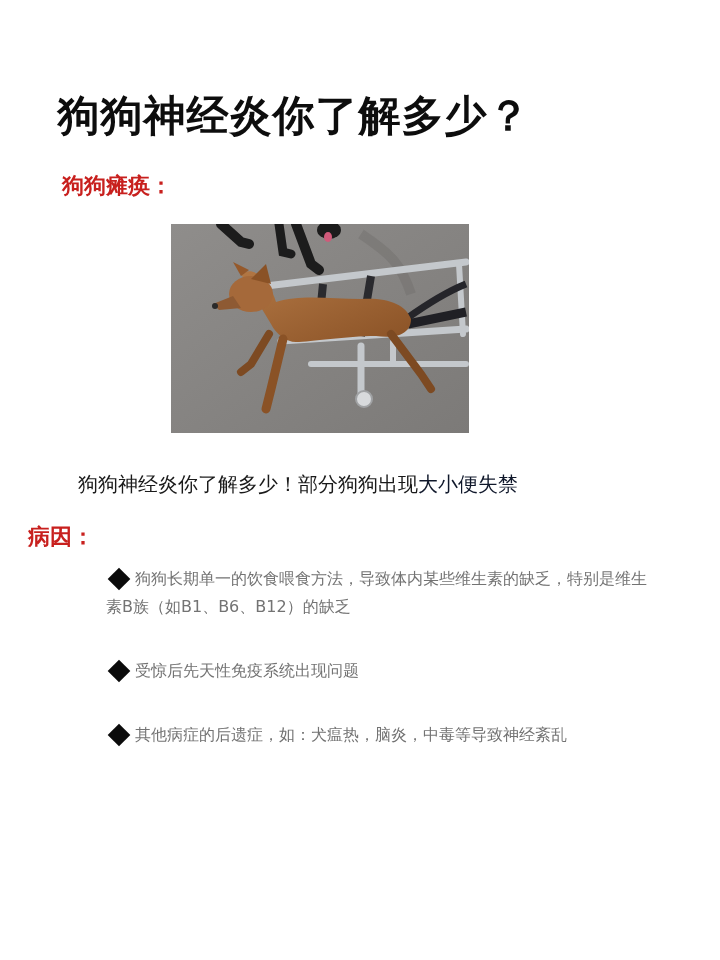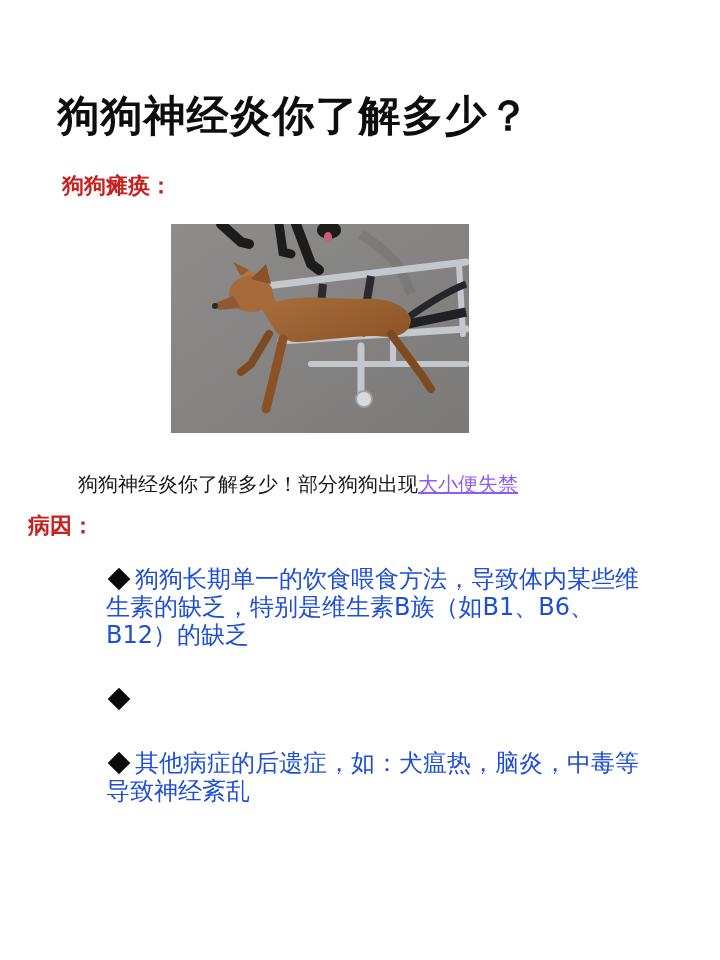--- a/index.html
+++ b/index.html
@@ -29,21 +29,21 @@
     }
     .section-heading {
       position: absolute;
       color: #c8201e;
       font-weight: bold;
       font-size: 22px;
       line-height: 30px;
       font-family: Liberation Mono, monospace;
     }
     .sh-paralysis { left: 62px; top: 173px; }
-    .sh-cause { left: 28px; top: 513px; }
+    .sh-cause { left: 28px; top: 524px; }
 
     .photo {
       position: absolute;
       left: 171px;
       top: 224px;
       width: 298px;
       height: 209px;
       overflow: hidden;
       background: #8a8886;
     }
@@ -51,35 +51,35 @@
 
     .caption {
       position: absolute;
       left: 78px;
       top: 468px;
       font-size: 20px;
       line-height: 32px;
       color: #1a1a1a;
       white-space: nowrap;
     }
-    .caption .highlight { color: #8b5cf6; text-decoration: underline; }
+    .caption .highlight { color: #0f172a; }
 
     .causes {
       position: absolute;
       left: 106px;
       top: 565px;
       width: 545px;
       margin: 0;
       padding: 0;
       list-style: none;
     }
     .cause-item {
-      font-size: 24px;
+      font-size: 16px;
       line-height: 28px;
-      color: #1d4ed8;
+      color: #737373;
       margin-bottom: 36px;
     }
     .cause-item .bullet {
       display: inline-block;
       width: 16px;
       height: 16px;
       background: #0b0b0b;
       transform: rotate(45deg);
       margin: 0 8px 2px 5px;
       vertical-align: middle;
@@ -145,18 +145,18 @@
   <span>狗狗神经炎你了解多少！部分狗狗出现</span><span class="highlight">大小便失禁</span>
 </div>
 
 <div class="section-heading sh-cause">病因：</div>
 
 <ul class="causes">
   <li class="cause-item">
     <span class="bullet"></span><span>狗狗长期单一的饮食喂食方法，导致体内某些维生素的缺乏，特别是维生素B族（如B1、B6、B12）的缺乏</span>
   </li>
   <li class="cause-item">
-    <span class="bullet"></span>
+    <span class="bullet"></span><span>受惊后先天性免疫系统出现问题</span>
   </li>
   <li class="cause-item">
     <span class="bullet"></span><span>其他病症的后遗症，如：犬瘟热，脑炎，中毒等导致神经紊乱</span>
   </li>
 </ul>
 
 </body></html>

